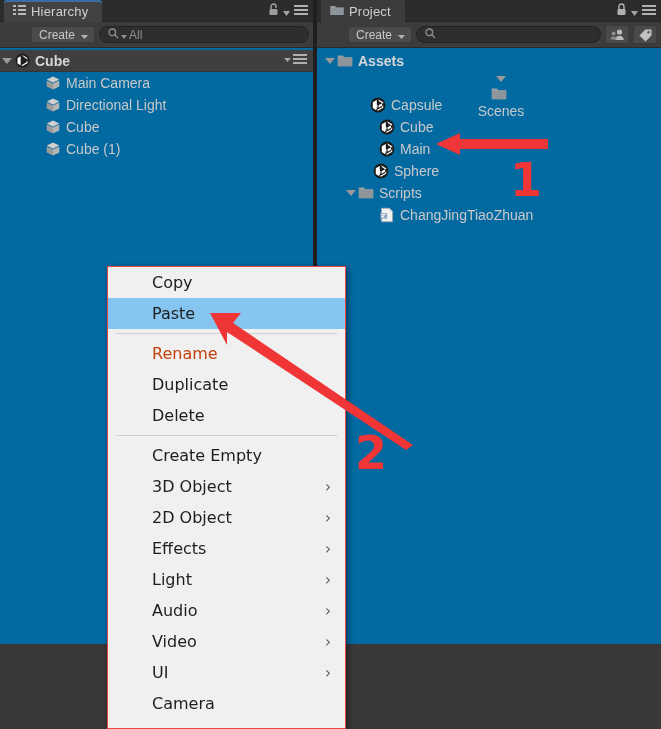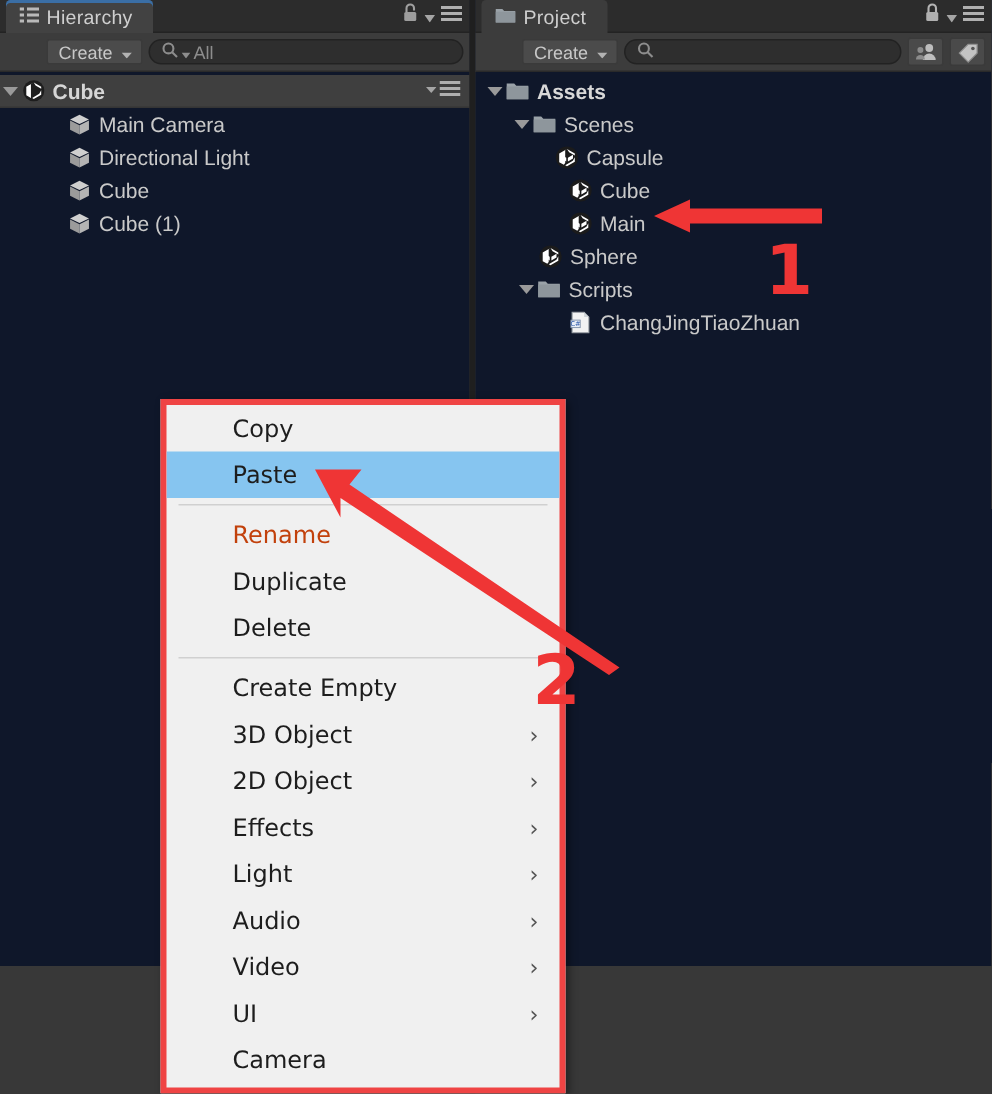--- a/index.html
+++ b/index.html
@@ -5,21 +5,21 @@
   * { box-sizing: border-box; margin: 0; padding: 0; }
   html, body {
     width: 661px; height: 729px;
     background: #383838;
     font-family: "Liberation Sans", sans-serif;
     overflow: hidden;
   }
   #root { position: relative; width: 661px; height: 729px; background: #383838; }
 
   
-  .panel { position: absolute; top: 0; height: 644px; background: #0f172a; }
+  .panel { position: absolute; top: 0; height: 644px; background: #0369a1; }
   #hierarchy-panel { left: 0; width: 313px; }
   #project-panel  { left: 317px; width: 344px; }
   .panel-gap { position:absolute; top:0; left:313px; width:4px; height:729px; background:#1f1f1f; }
 
   
   .tabbar {
     position: relative; height: 22px; background: #2c2c2c;
     border-bottom: 1px solid #232323;
   }
   .tab {
@@ -75,22 +75,22 @@
     display: flex; align-items: center; justify-content: center;
   }
   .foldout-spacer { width: 13px; flex: 0 0 13px; }
   .tri-down { width:0;height:0;border-left:5px solid transparent;border-right:5px solid transparent;border-top:6px solid #9a9a9a; }
   .tri-right { width:0;height:0;border-top:5px solid transparent;border-bottom:5px solid transparent;border-left:6px solid #9a9a9a; }
   .row-icon { flex: 0 0 18px; width:18px; height:16px; display:flex; align-items:center; justify-content:center; margin-right: 4px; }
   .row-menu { position:absolute; right:6px; top:4px; display:flex; align-items:center; gap:2px; }
 
   
   #context-menu {
-    position: absolute; left: 107px; top: 266px; width: 270px; height: 463px;
-    background: #f0f0f0; border: 4px solid #ef4444;
+    position: absolute; left: 107px; top: 266px; width: 239px; height: 463px;
+    background: #f0f0f0; border: 1px solid #ef4444;
     box-shadow: 2px 2px 6px rgba(0,0,0,.45);
     overflow: hidden;
   }
   .menu-item {
     position: relative; height: 31px;
     display: flex; align-items: center;
     padding-left: 44px; padding-right: 12px;
     font-size: 16px; color: #1d1d1d;
     font-family: "DejaVu Sans", sans-serif;
   }
@@ -322,21 +322,21 @@
             <span class="tri-down"></span>
           </span>
           <span class="row-icon">
             <svg viewBox="0 0 16 16" width="16" height="16">
               <path d="M0.8 2.6 h5 l1.4 1.6 h8 v9 h-14.4 Z" fill="#9aa2a8"></path>
               <path d="M0.8 4.6 h14.4 v8.6 h-14.4 Z" fill="#8e969c"></path>
             </svg>
           </span>
           <span>Assets</span>
         </div>
-        <div class="row" style="padding-left: 24px;">
+        <div class="row" style="padding-left: 24px; flex-direction: column;">
           <span class="foldout">
             <span class="tri-down"></span>
           </span>
           <span class="row-icon">
             <svg viewBox="0 0 16 16" width="16" height="16">
               <path d="M0.8 2.6 h5 l1.4 1.6 h8 v9 h-14.4 Z" fill="#9aa2a8"></path>
               <path d="M0.8 4.6 h14.4 v8.6 h-14.4 Z" fill="#8e969c"></path>
             </svg>
           </span>
           <span>Scenes</span>
@@ -376,21 +376,21 @@
               <circle cx="8" cy="8" r="7.4" fill="#1b1b1b"></circle>
               <path d="M8 2.3 L13.2 5.3 L13.2 6.7 L9.4 4.5 Z" fill="#fff"></path>
               <path d="M13.2 7.8 L13.2 10.8 L8 13.8 L6.8 13.1 L11.9 10.2 Z" fill="#fff"></path>
               <path d="M5.9 12.9 L2.8 11.1 L2.8 5.3 L8 2.3 L6.8 3.1 L6.8 11.7 Z" fill="#fff"></path>
               <path d="M4.1 6.2 L7.5 8.2 L7.5 10.7 L4.1 8.7 Z" fill="#fff"></path>
               <path d="M8.6 8.2 L12 6.2 L12 8.7 L8.6 10.7 Z" fill="#fff"></path>
             </svg>
           </span>
           <span>Main</span>
         </div>
-        <div class="row" style="padding-left: 28px;">
+        <div class="row" style="padding-left: 42px;">
           <span class="foldout-spacer"></span>
           <span class="row-icon">
             <svg viewBox="0 0 16 16" width="16" height="16">
               <circle cx="8" cy="8" r="7.4" fill="#1b1b1b"></circle>
               <path d="M8 2.3 L13.2 5.3 L13.2 6.7 L9.4 4.5 Z" fill="#fff"></path>
               <path d="M13.2 7.8 L13.2 10.8 L8 13.8 L6.8 13.1 L11.9 10.2 Z" fill="#fff"></path>
               <path d="M5.9 12.9 L2.8 11.1 L2.8 5.3 L8 2.3 L6.8 3.1 L6.8 11.7 Z" fill="#fff"></path>
               <path d="M4.1 6.2 L7.5 8.2 L7.5 10.7 L4.1 8.7 Z" fill="#fff"></path>
               <path d="M8.6 8.2 L12 6.2 L12 8.7 L8.6 10.7 Z" fill="#fff"></path>
             </svg>

